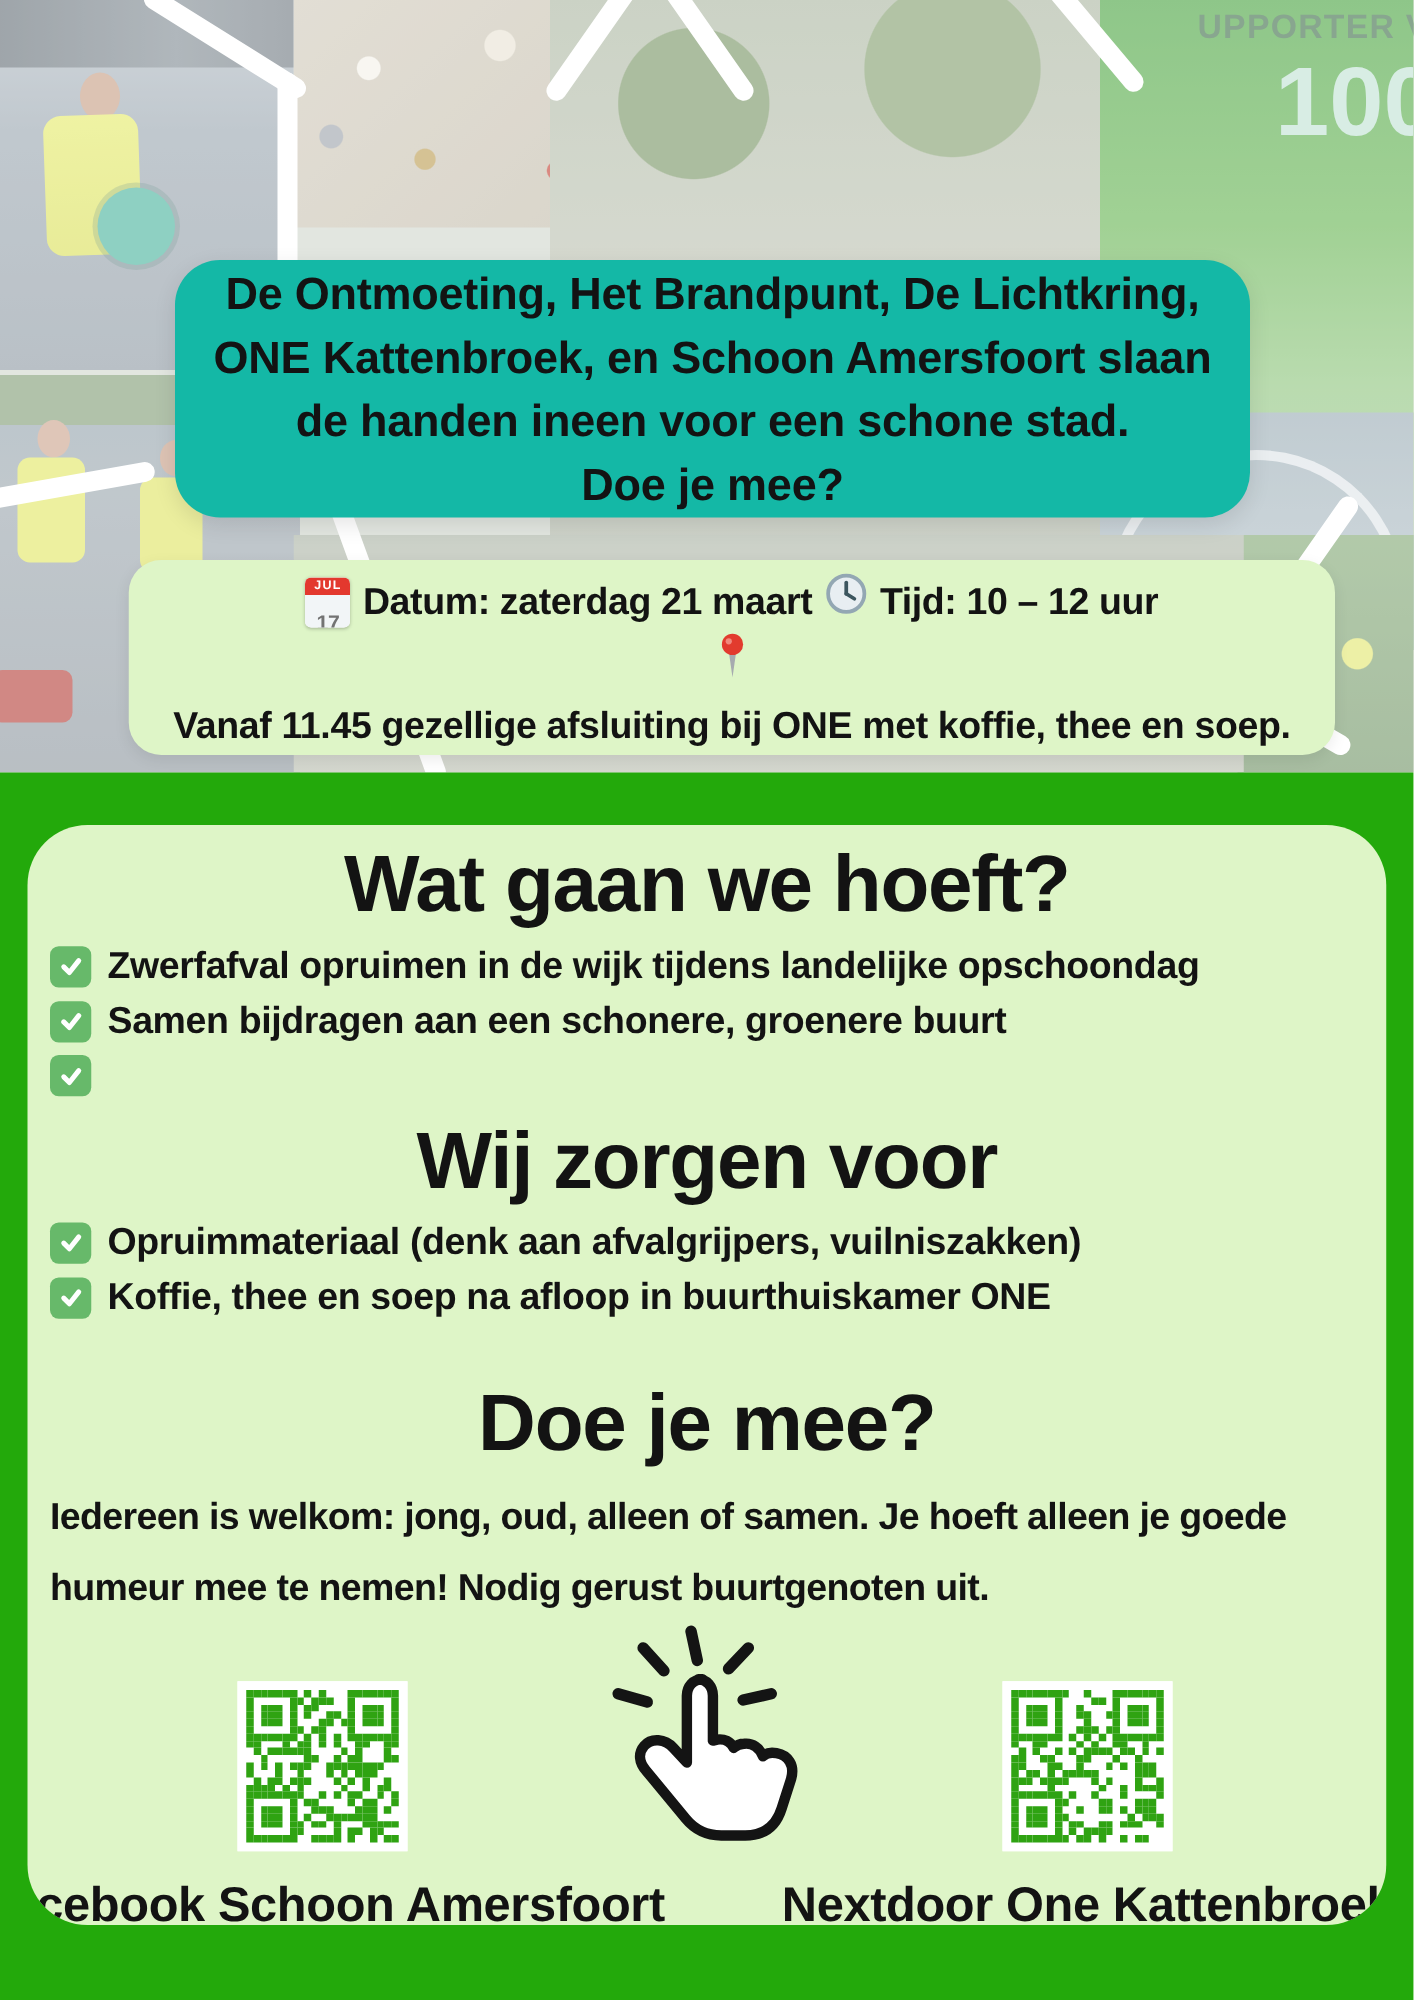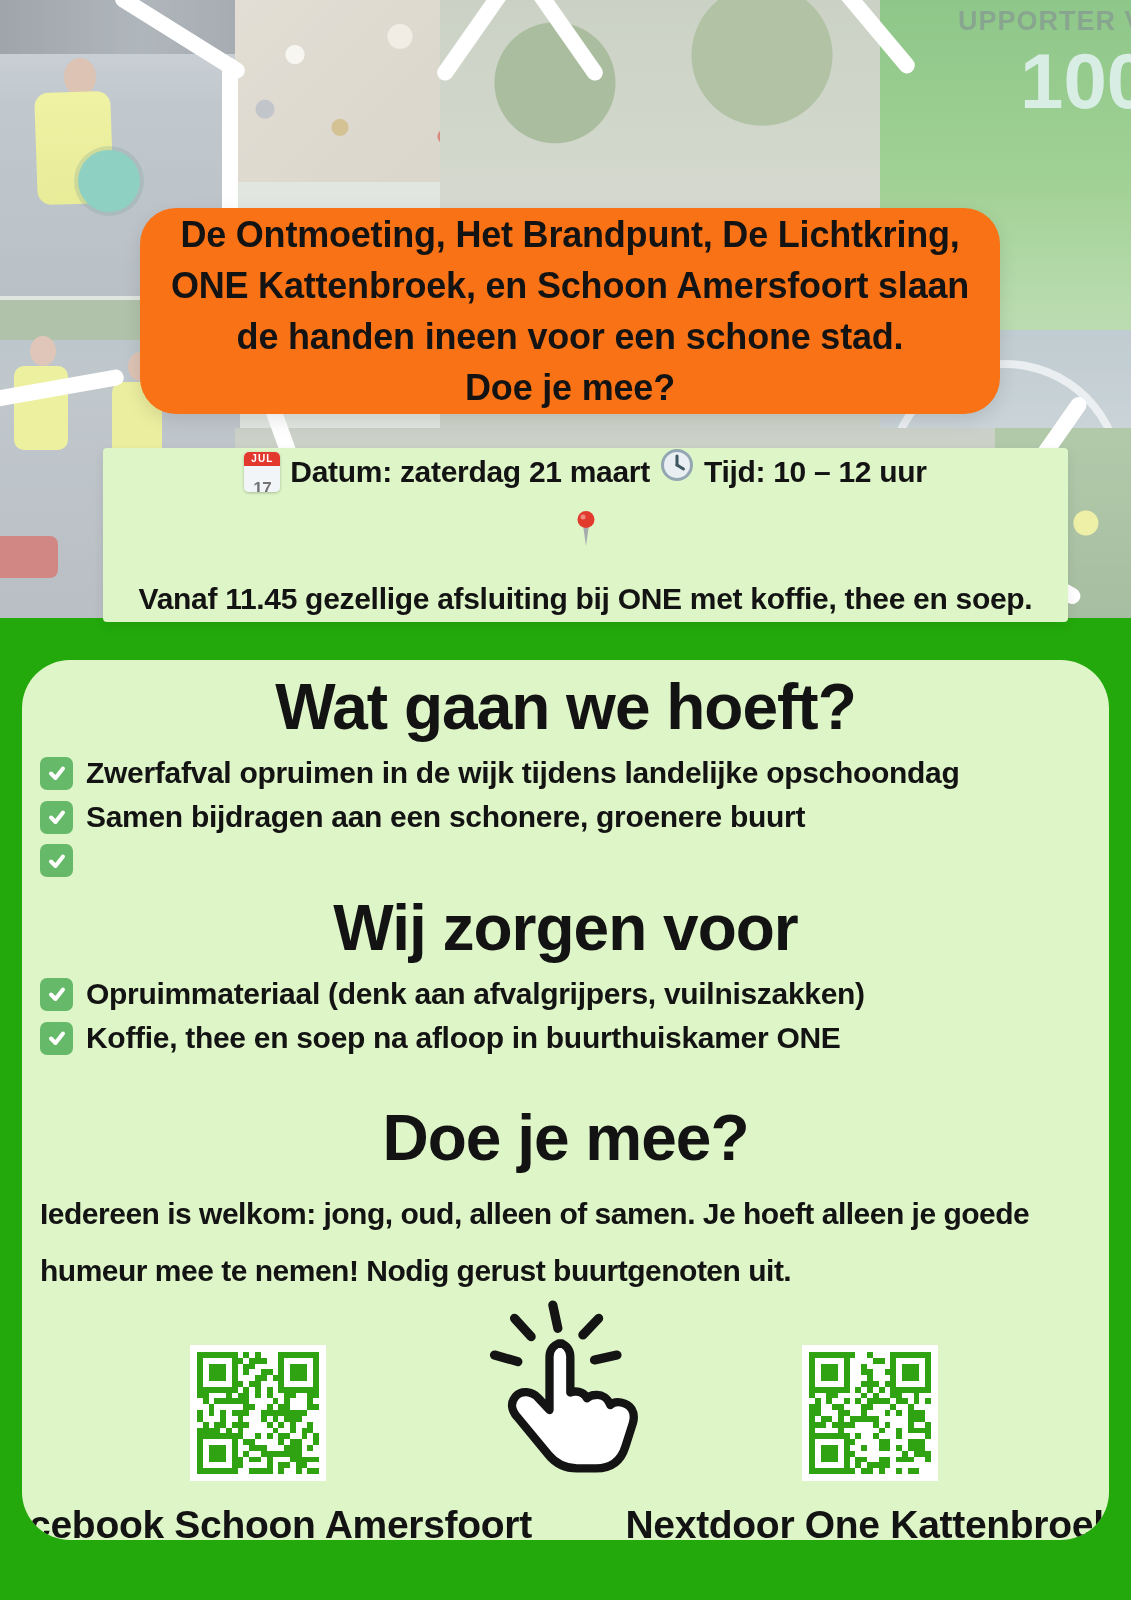--- a/index.html
+++ b/index.html
@@ -54,25 +54,25 @@
     radial-gradient(circle at 45% 60%, #dfe468 0 13px, transparent 14px),
     radial-gradient(circle at 75% 50%, #4cb09a 0 15px, transparent 16px),
     linear-gradient(180deg,#a9b2a3,#b7bcae)}
   .fade{position:absolute;left:0;top:0;width:100%;height:100%;background:rgba(255,255,255,.40)}
   .sep{position:absolute;width:16px;background:#fff;border-radius:8px}
 
   
   .banner{position:absolute;left:85px;top:62px;width:948px;height:100px;background:var(--banner);
     border-radius:40px;display:flex;align-items:center;justify-content:center}
   .banner h1{color:#fff;font-size:60px;font-weight:800;letter-spacing:0;white-space:nowrap}
-  .intro-card{position:absolute;left:140px;top:208px;width:860px;height:206px;background:#f97316;border-radius:36px;
+  .intro-card{position:absolute;left:140px;top:208px;width:860px;height:206px;background:#14b8a6;border-radius:36px;
     display:flex;flex-direction:column;align-items:center;justify-content:center;box-shadow:0 6px 18px rgba(0,0,0,.10)}
   .intro-line{font-size:36px;font-weight:800;line-height:51px;letter-spacing:-.2px;white-space:nowrap}
-  .event-card{position:absolute;left:103px;top:448px;width:965px;height:174px;background:var(--light);border-radius:4px;
-    display:flex;flex-direction:column;align-items:center;justify-content:space-between;box-shadow:0 4px 12px rgba(0,0,0,.08)}
+  .event-card{position:absolute;left:103px;top:448px;width:965px;height:156px;background:var(--light);border-radius:26px;
+    display:flex;flex-direction:column;align-items:center;justify-content:flex-end;box-shadow:0 4px 12px rgba(0,0,0,.08)}
   .event-line{display:flex;align-items:center;gap:10px;font-size:30px;font-weight:800;line-height:46px;letter-spacing:-.3px;white-space:nowrap}
   .cal{width:36px;height:40px;background:#fff;border-radius:5px;overflow:hidden;display:inline-flex;flex-direction:column;box-shadow:0 1px 3px rgba(0,0,0,.25)}
   .cal-top{background:#e3382e;color:#fff;font-size:10px;height:14px;line-height:14px;text-align:center;font-weight:700;letter-spacing:1px}
   .cal-day{color:#737373;font-size:17px;font-weight:800;flex:1;display:flex;align-items:center;justify-content:center;background:#f2f5f7}
 
   
   .green-sec{position:absolute;left:0;top:618px;width:1131px;height:982px;background:var(--green)}
   .main-card{position:absolute;left:22px;top:660px;width:1087px;height:880px;background:var(--light);border-radius:48px;overflow:hidden}
   .big{font-size:64px;font-weight:800;text-align:center;letter-spacing:-1px}
   .h-what{margin-top:10px}

